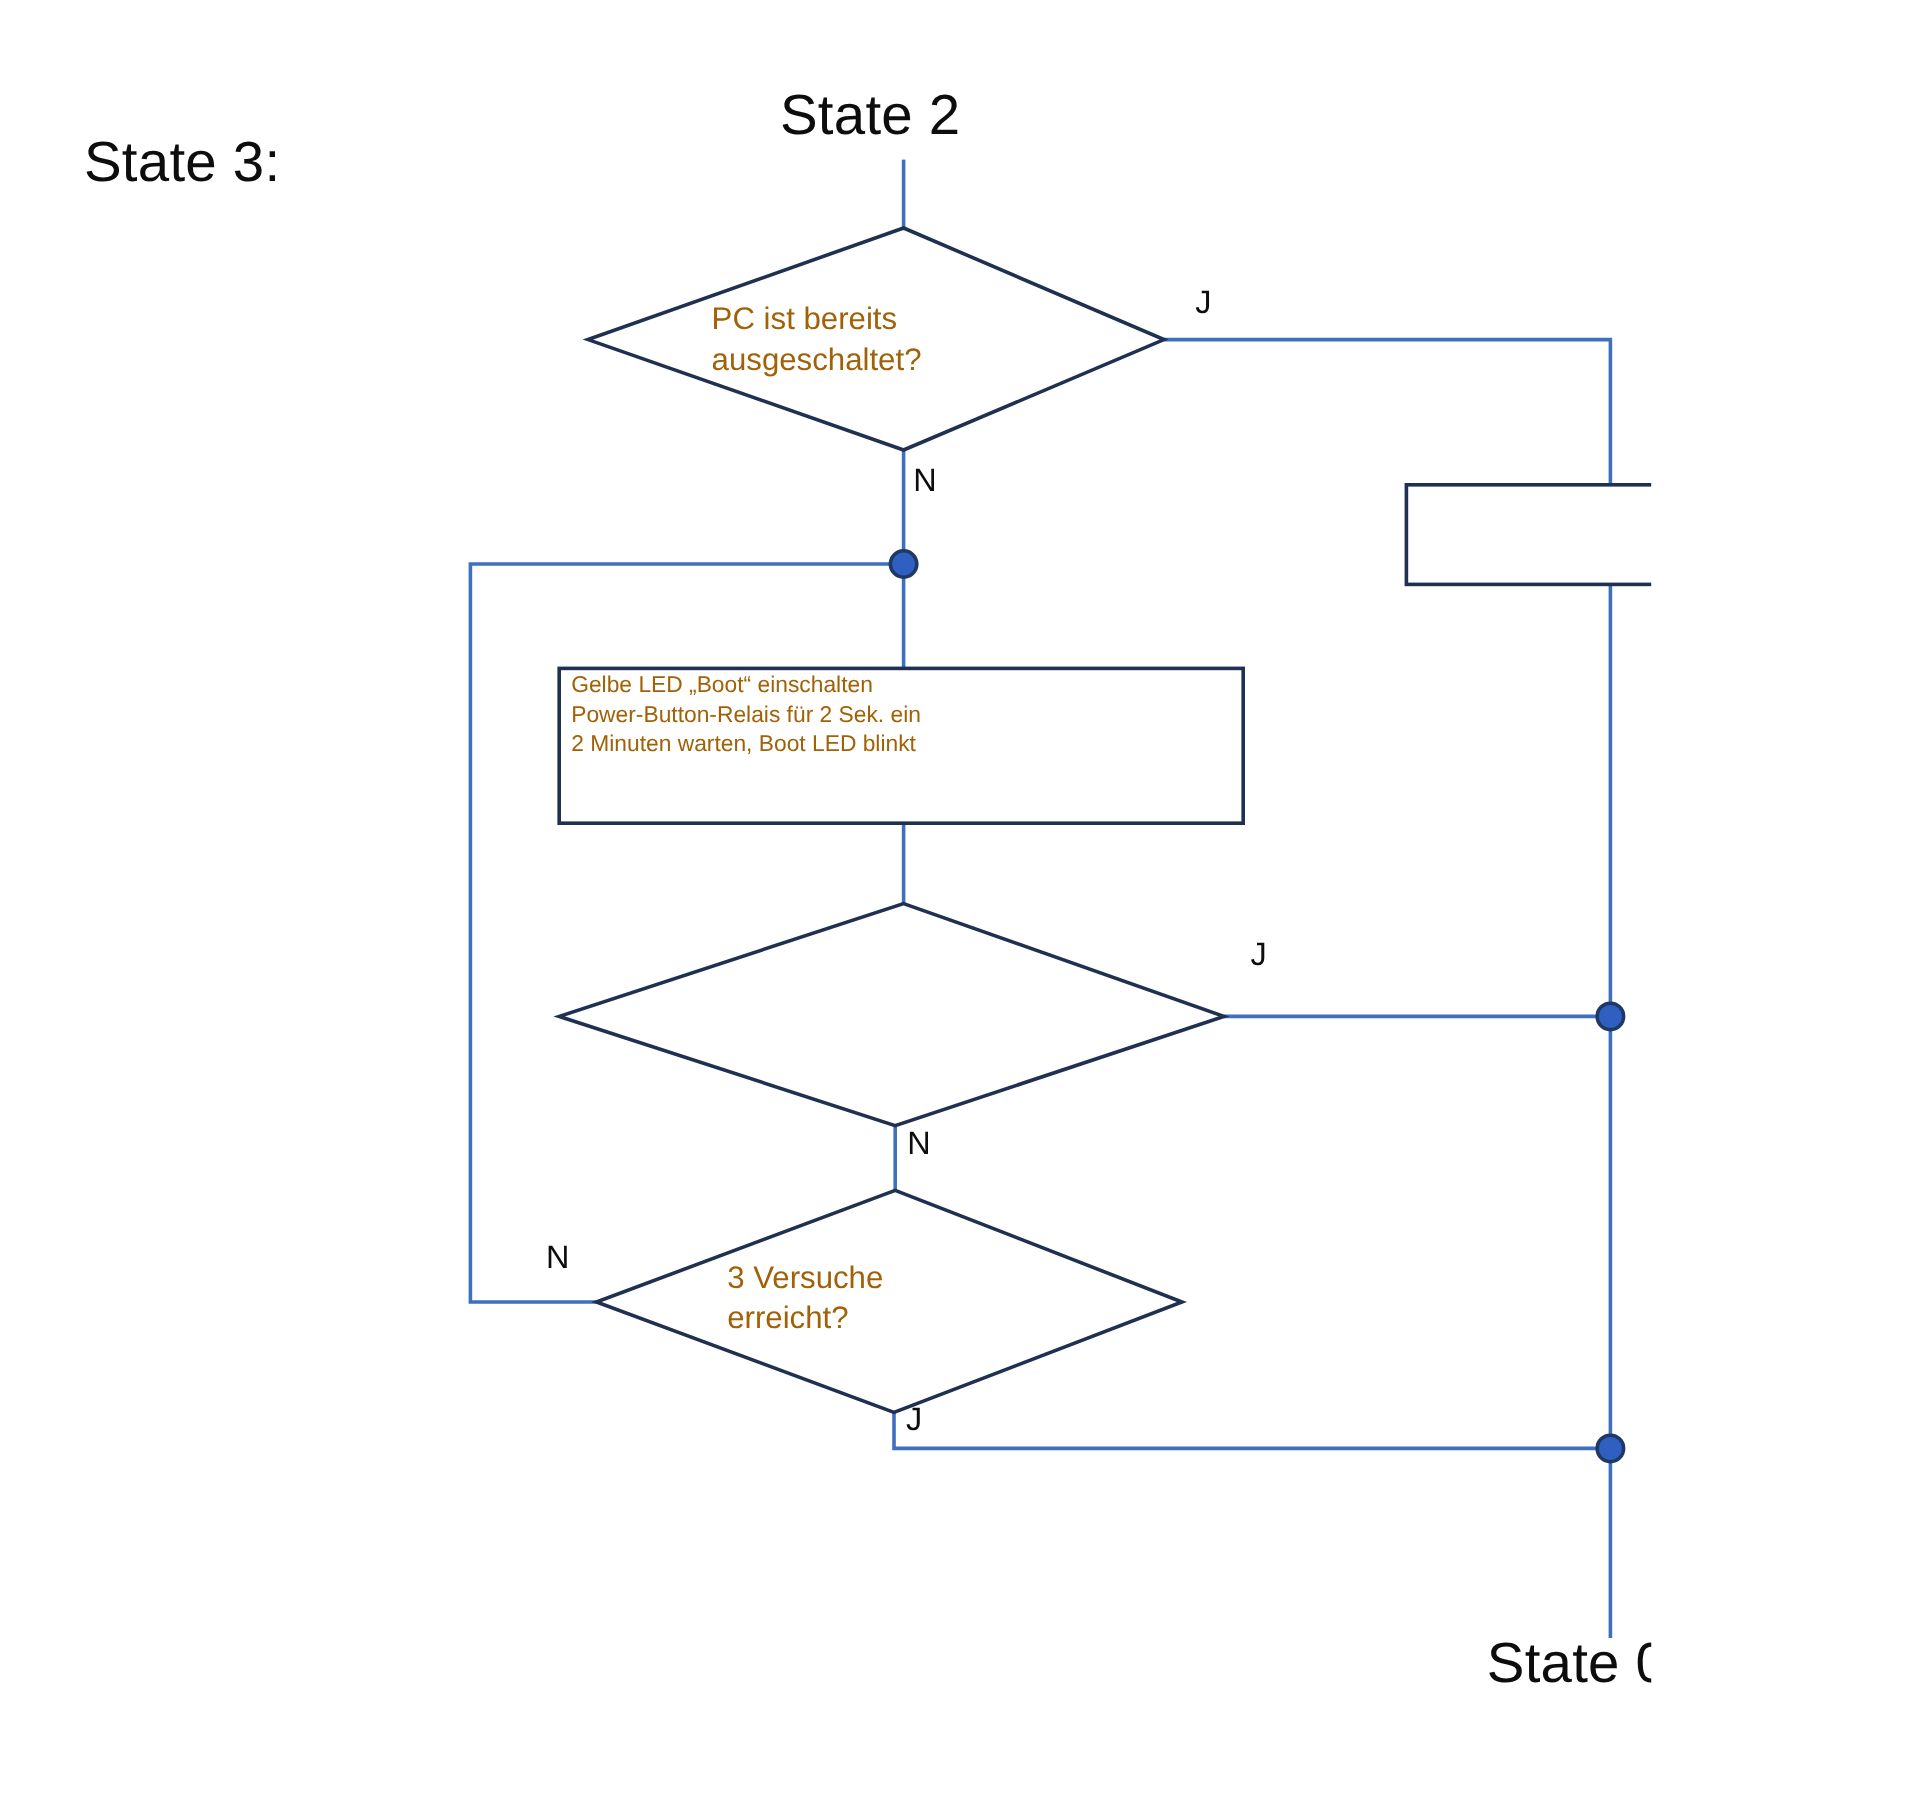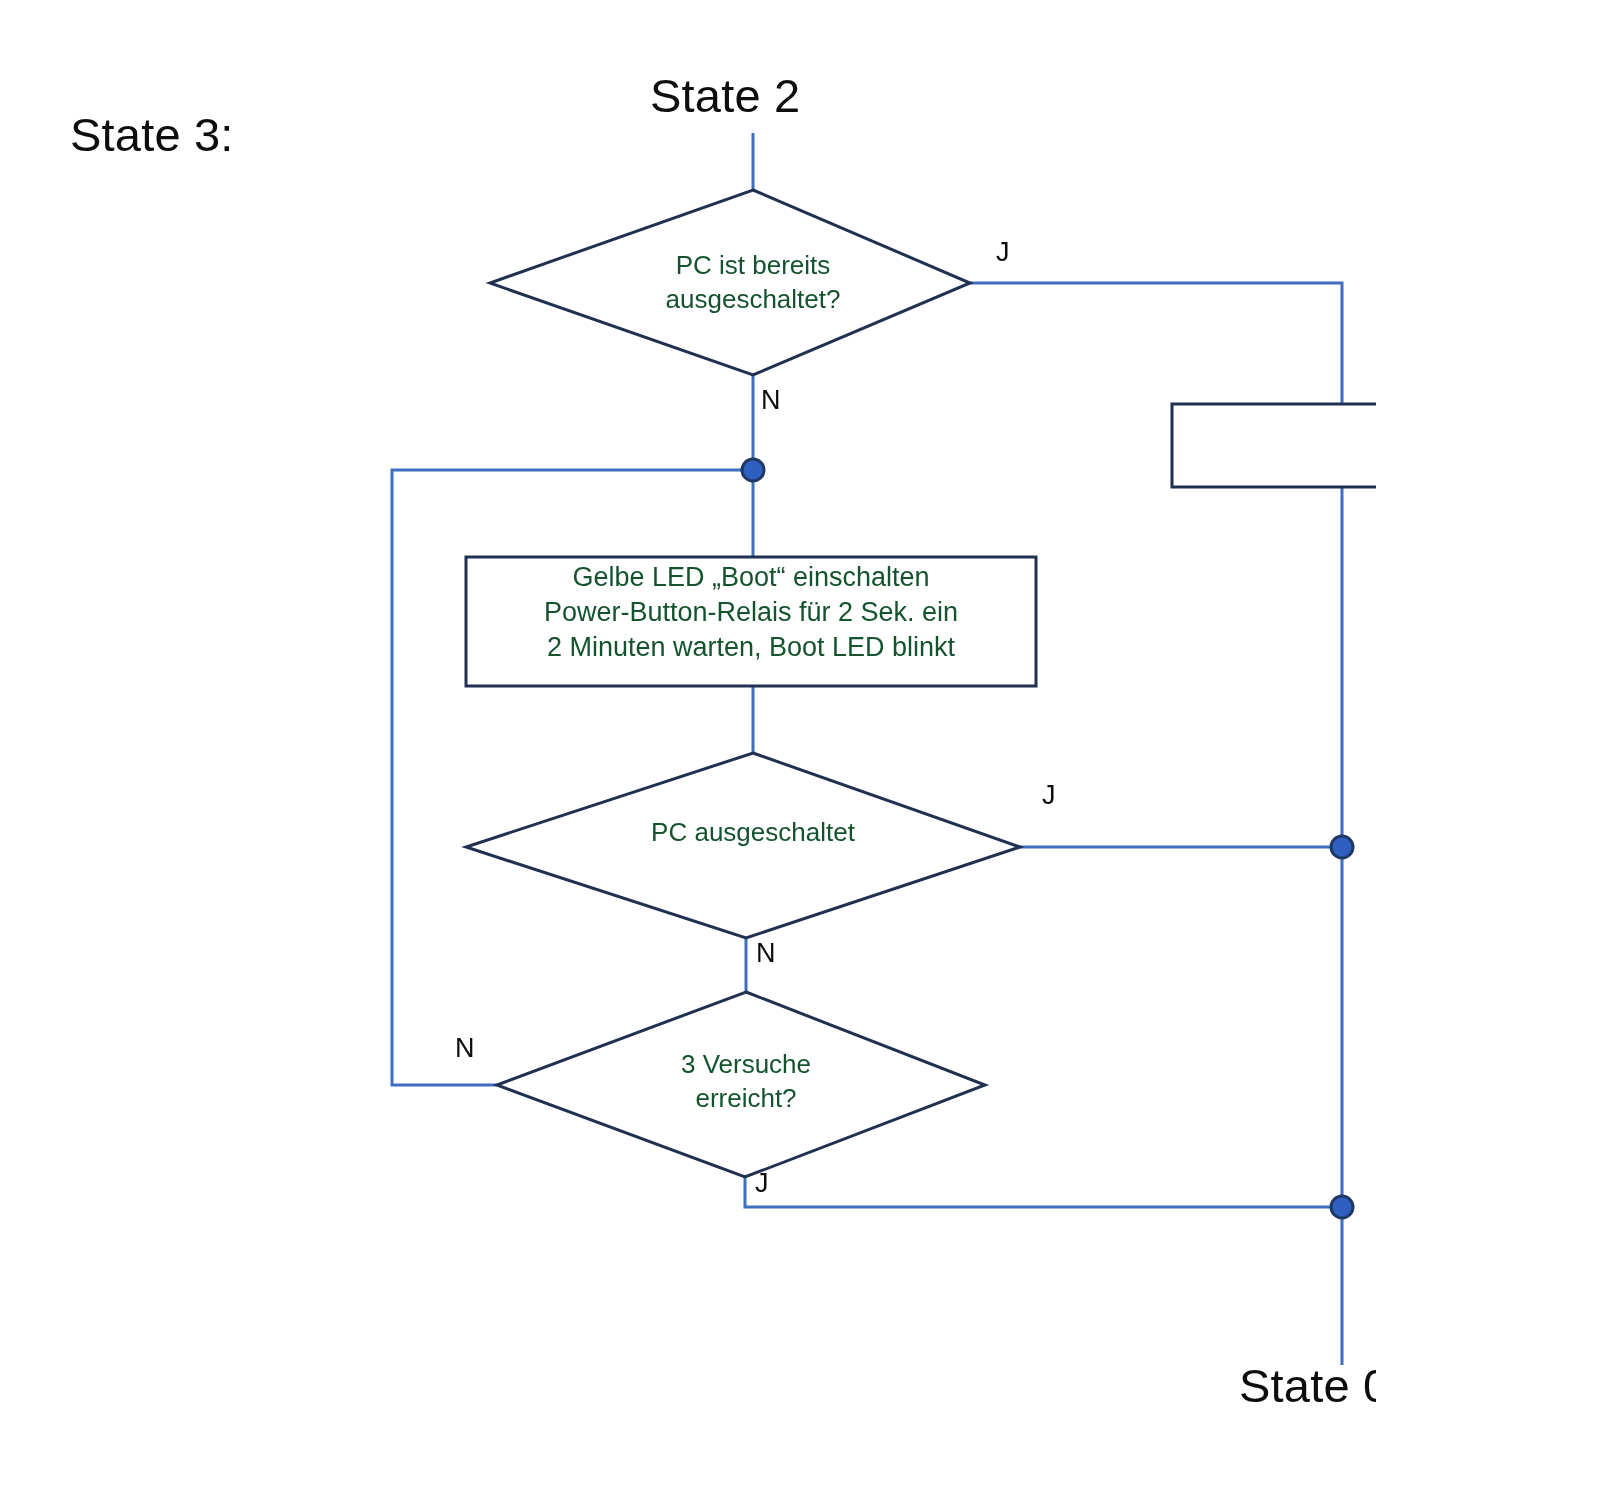--- a/index.html
+++ b/index.html
@@ -35,29 +35,28 @@
     font-weight: 400;
     color: #0d0d0d;
     letter-spacing: 0.2px;
   }
   .branch-letter {
     font-size: 27px;
     color: #0d0d0d;
   }
   .node-text {
     position: absolute;
-    text-align: center;
     font-size: 26px;
-    color: #14532d;
+    color: #a16207;
     line-height: 1.30;
     white-space: pre-line;
     pointer-events: none;
   }
   .node-text.big {
-    font-size: 27px;
+    font-size: 19px;
   }
 </style>
 </head>
 <body>
 
 <div id="canvas">
 
   <svg id="flow-svg" viewBox="0 0 1600 1507">
 
     <g stroke="#3f6fbf" stroke-width="3" fill="none" stroke-linecap="butt">
@@ -105,21 +104,20 @@
   <div class="lbl state-title" style="left:1239px; top:1358px;">State 0</div>
 
   <div class="node-text" style="left:593px; top:249px; width:320px;">PC ist bereits
 ausgeschaltet?</div>
 
 
   <div class="node-text big" style="left:476px; top:560px; width:550px;">Gelbe LED „Boot“ einschalten
 Power-Button-Relais für 2 Sek. ein
 2 Minuten warten, Boot LED blinkt</div>
 
-  <div class="node-text" style="left:593px; top:816px; width:320px;">PC ausgeschaltet</div>
 
   <div class="node-text" style="left:606px; top:1048px; width:280px;">3 Versuche
 erreicht?</div>
 
   <div class="lbl branch-letter" style="left:996px; top:237px;">J</div>
 
   <div class="lbl branch-letter" style="left:761px; top:385px;">N</div>
 
   <div class="lbl branch-letter" style="left:1042px; top:780px;">J</div>
 

